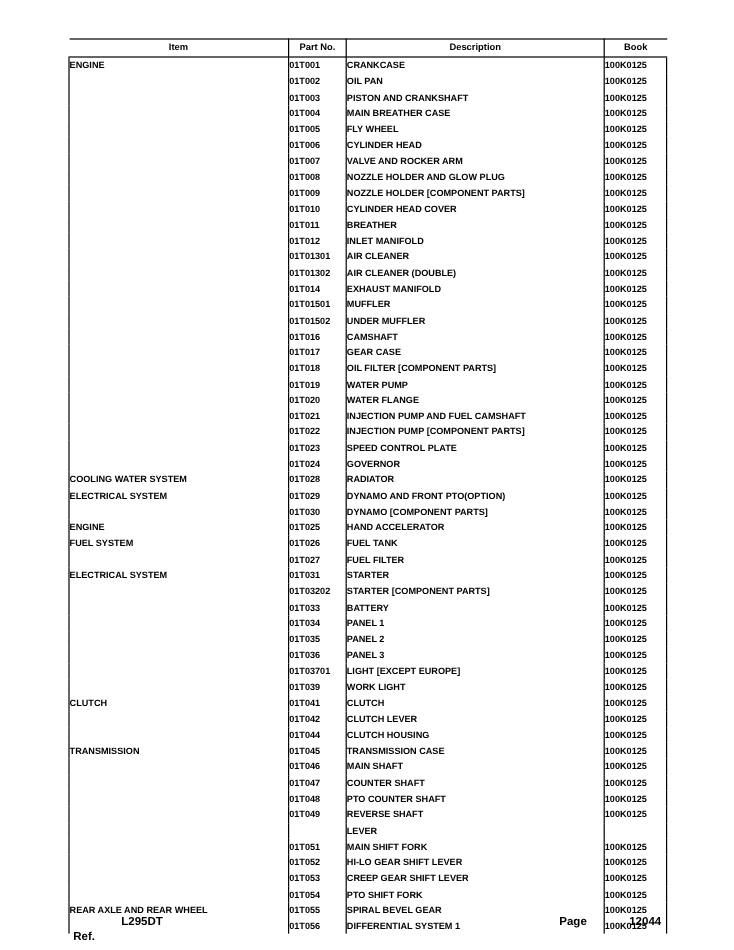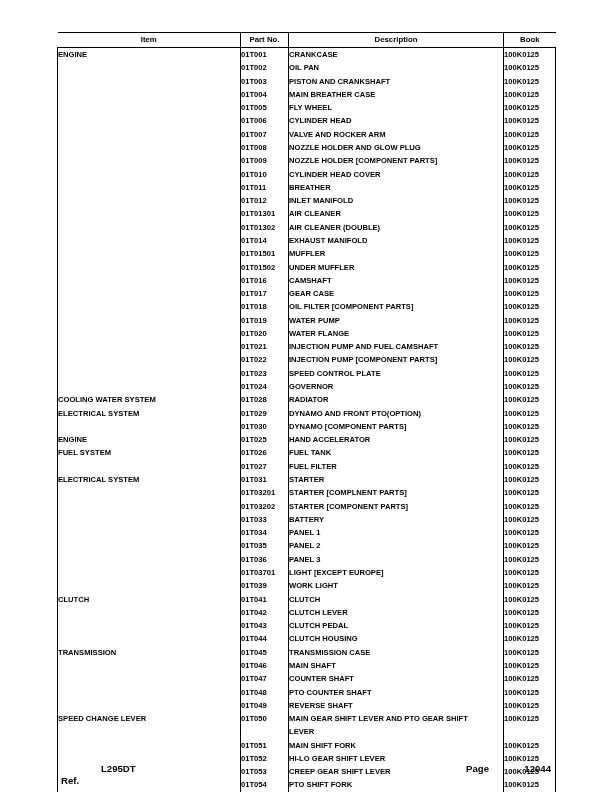--- a/index.html
+++ b/index.html
@@ -329,26 +329,20 @@
           <td class="td-book">100K0125</td>
         </tr>
         <tr>
           <td class="td-item">ELECTRICAL SYSTEM</td>
           <td class="td-part">01T031</td>
           <td class="td-desc">STARTER</td>
           <td class="td-book">100K0125</td>
         </tr>
         <tr>
           <td class="td-item"></td>
-          <td class="td-part">01T03201</td>
-          <td class="td-desc">STARTER   [COMPLNENT PARTS]</td>
-          <td class="td-book">100K0125</td>
-        </tr>
-        <tr>
-          <td class="td-item"></td>
           <td class="td-part">01T03202</td>
           <td class="td-desc">STARTER   [COMPONENT PARTS]</td>
           <td class="td-book">100K0125</td>
         </tr>
         <tr>
           <td class="td-item"></td>
           <td class="td-part">01T033</td>
           <td class="td-desc">BATTERY</td>
           <td class="td-book">100K0125</td>
         </tr>
@@ -389,26 +383,20 @@
           <td class="td-book">100K0125</td>
         </tr>
         <tr>
           <td class="td-item"></td>
           <td class="td-part">01T042</td>
           <td class="td-desc">CLUTCH LEVER</td>
           <td class="td-book">100K0125</td>
         </tr>
         <tr>
           <td class="td-item"></td>
-          <td class="td-part">01T043</td>
-          <td class="td-desc">CLUTCH PEDAL</td>
-          <td class="td-book">100K0125</td>
-        </tr>
-        <tr>
-          <td class="td-item"></td>
           <td class="td-part">01T044</td>
           <td class="td-desc">CLUTCH HOUSING</td>
           <td class="td-book">100K0125</td>
         </tr>
         <tr>
           <td class="td-item">TRANSMISSION</td>
           <td class="td-part">01T045</td>
           <td class="td-desc">TRANSMISSION CASE</td>
           <td class="td-book">100K0125</td>
         </tr>
@@ -427,26 +415,20 @@
         <tr>
           <td class="td-item"></td>
           <td class="td-part">01T048</td>
           <td class="td-desc">PTO COUNTER SHAFT</td>
           <td class="td-book">100K0125</td>
         </tr>
         <tr>
           <td class="td-item"></td>
           <td class="td-part">01T049</td>
           <td class="td-desc">REVERSE SHAFT</td>
-          <td class="td-book">100K0125</td>
-        </tr>
-        <tr>
-          <td class="td-item">SPEED CHANGE LEVER</td>
-          <td class="td-part">01T050</td>
-          <td class="td-desc">MAIN GEAR SHIFT LEVER AND PTO GEAR SHIFT</td>
           <td class="td-book">100K0125</td>
         </tr>
         <tr>
           <td class="td-item"></td>
           <td class="td-part"></td>
           <td class="td-desc">LEVER</td>
           <td class="td-book"></td>
         </tr>
         <tr>
           <td class="td-item"></td>

